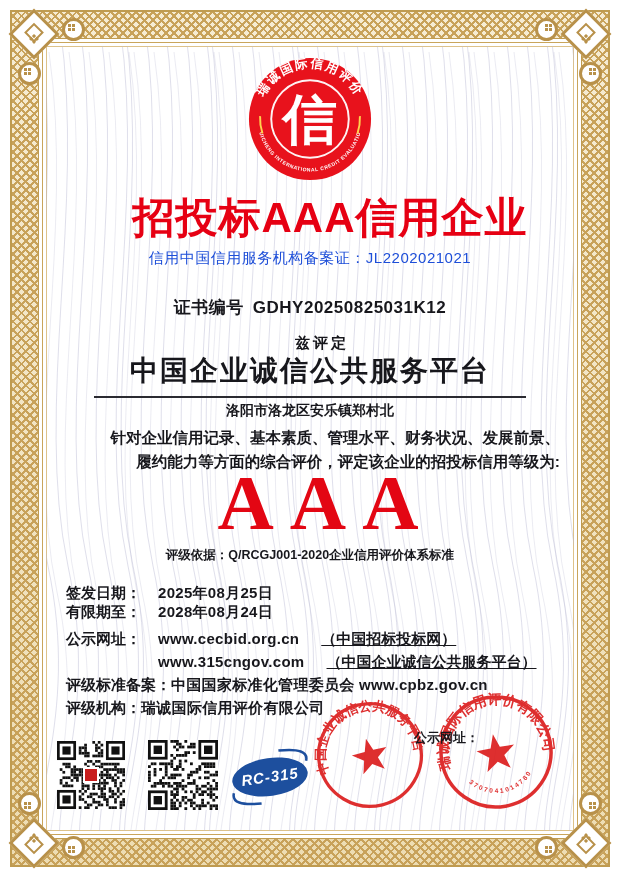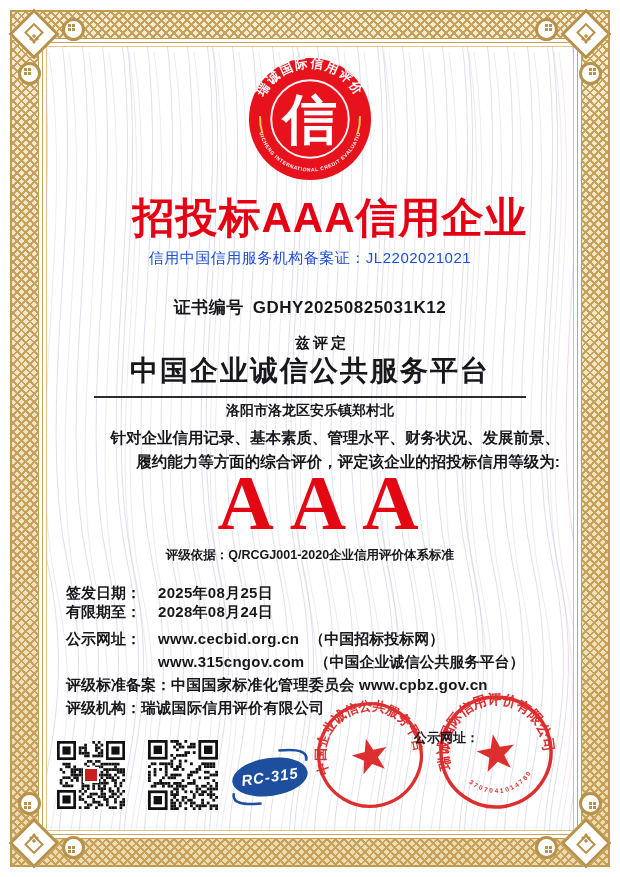--- a/index.html
+++ b/index.html
@@ -46,21 +46,21 @@
   .para{top:426px;left:64px;width:496px;font-size:15.5px;line-height:1.52;font-weight:600;
         text-indent:2em;white-space:pre-line;text-align:right;}
   .grade{top:458px;font-family:"Liberation Serif",serif;font-size:78px;font-weight:700;
          color:#e30613;letter-spacing:16px;padding-left:16px;}
   .basis{top:547px;font-size:12.5px;font-weight:800;}
   .fields{top:584px;left:66px;width:520px;font-size:15px;font-weight:700;text-align:left;}
   .frow{display:flex;align-items:baseline;margin-bottom:8px;}
   .frow .lb{flex:0 0 auto;}
   .frow.fixed .lb{width:92px;}
   .frow .val{letter-spacing:.3px;}
-  .frow .note{margin-left:10px;}
+  .frow .note{margin-left:22px;text-decoration:underline;}
   .frow.tight{margin-bottom:4px;}
   .qr{position:absolute;background:#fff;}
   .qr1{left:57px;top:741px;width:68px;height:68px;}
   .qr2{left:148px;top:740px;width:70px;height:70px;}
   .qr svg{width:100%;height:100%;display:block;}
   .qr-logo{position:absolute;left:26px;top:26px;width:16px;height:16px;background:#c81e1e;
            border:2px solid #fff;box-sizing:border-box;}
   .rc{left:224px;top:748px;width:92px;height:58px;}
   .seal{position:absolute;opacity:.93;}
   .seal1{left:314px;top:699px;width:112px;height:112px;}

